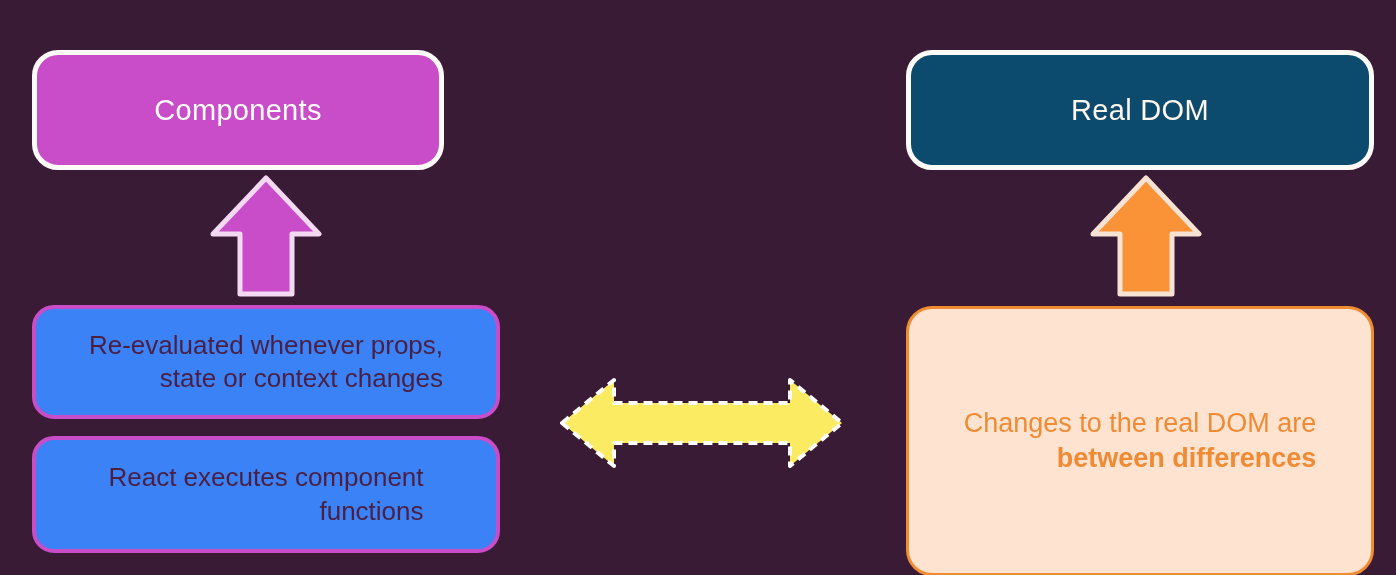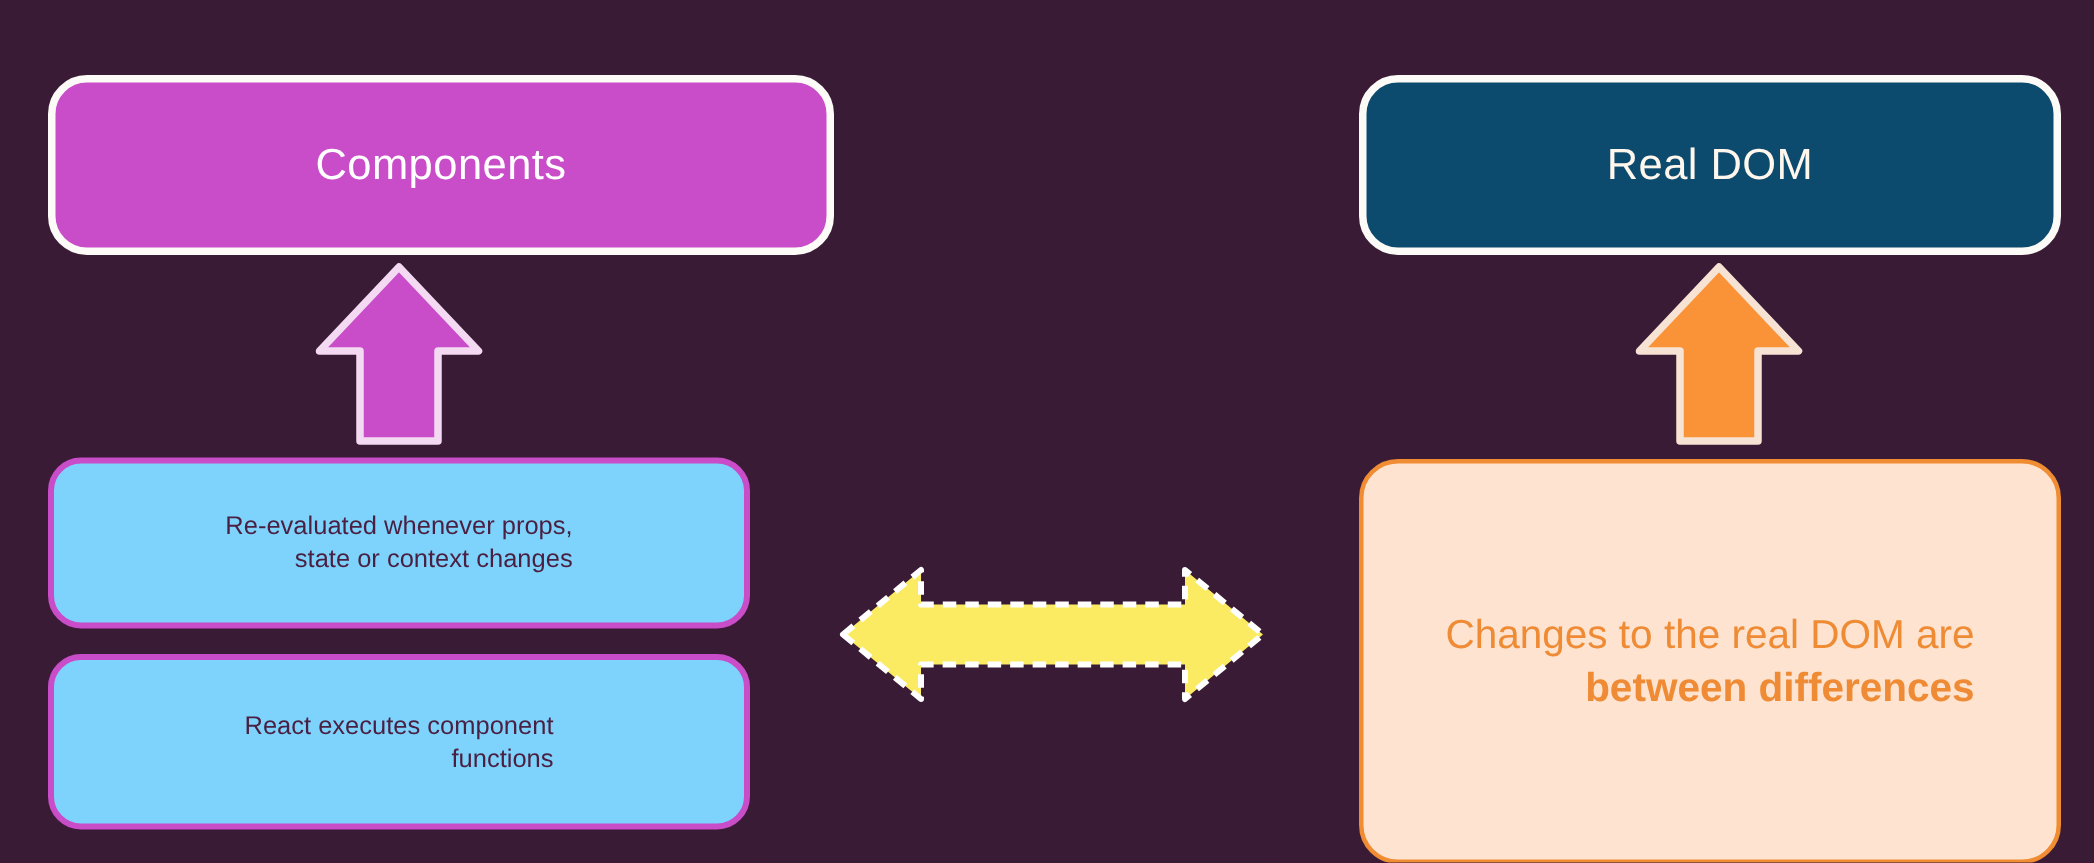--- a/index.html
+++ b/index.html
@@ -34,42 +34,42 @@
   .header-box {
     border-radius: 26px;
     border: 5px solid #fdfbf7;
     font-size: 29px;
     letter-spacing: 0.3px;
     color: #ffffff;
   }
   .header-box.components {
     left: 32px;
     top: 50px;
-    width: 524px;
+    width: 412px;
     height: 120px;
     background: #c94cc8;
   }
   .header-box.realdom {
     left: 906px;
     top: 50px;
     width: 468px;
     height: 120px;
     background: #0c4a6e;
     color: #fff6ec;
   }
 
   
   .detail-box {
     left: 32px;
     width: 468px;
     border-radius: 22px;
     border: 4px solid #c94cc8;
-    background: #7dd3fc;
+    background: #3b82f6;
     color: #4a1f42;
-    font-size: 17px;
+    font-size: 26px;
     line-height: 1.28;
     padding: 6px 22px;
   }
   .detail-box.one {
     top: 305px;
     height: 114px;
   }
   .detail-box.two {
     top: 436px;
     height: 117px;

